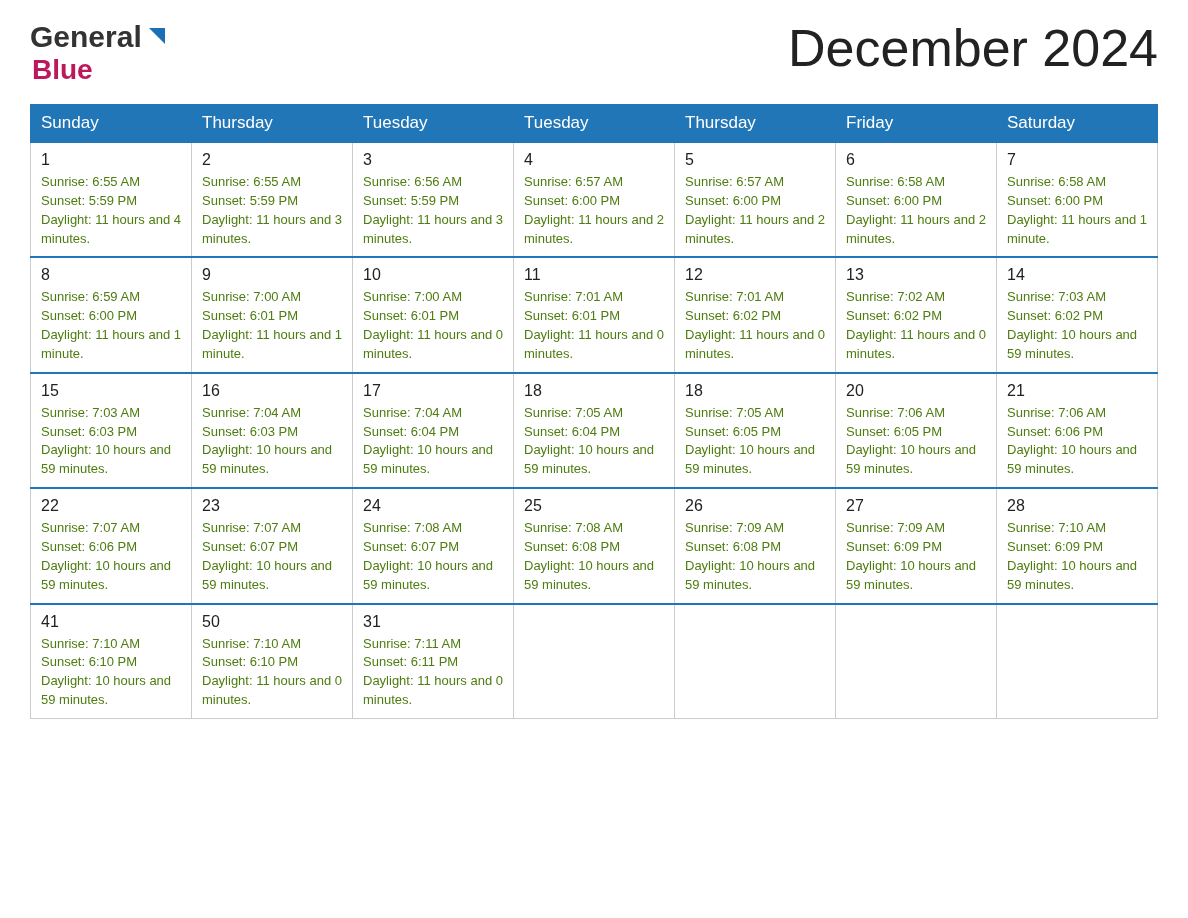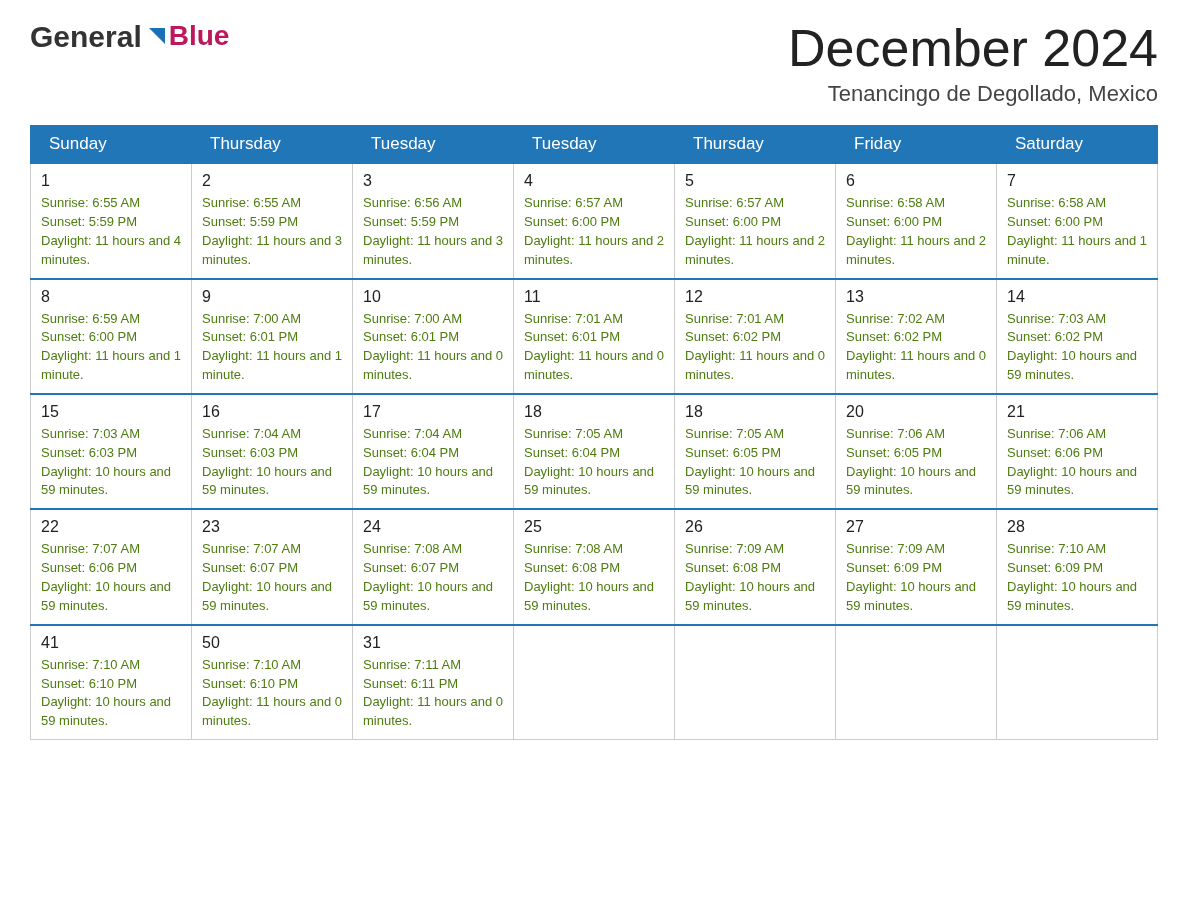--- a/index.html
+++ b/index.html
@@ -12,25 +12,25 @@
       padding: 20px 30px;
     }
     .header {
       display: flex;
       justify-content: space-between;
       align-items: flex-start;
       margin-bottom: 18px;
     }
     .logo {
       display: flex;
-      flex-direction: row;
+      flex-direction: column;
       align-items: flex-start;
     }
     .title-block {
-      text-align: right;
+      text-align: left;
     }
     .month-title {
       font-size: 52px;
       font-weight: normal;
       color: #222;
       line-height: 1.1;
     }
     .location {
       font-size: 22px;
       color: #444;
@@ -39,21 +39,21 @@
     table {
       width: 100%;
       border-collapse: collapse;
       table-layout: fixed;
     }
     thead tr th {
       background-color: #2176b8;
       color: #fff;
       font-size: 17px;
       font-weight: normal;
-      padding: 8px 18px;
+      padding: 8px 10px;
       text-align: left;
       border: 1px solid #2176b8;
     }
     tbody tr td {
       vertical-align: top;
       padding: 8px 10px;
       border: 1px solid #ccc;
       border-top: 2px solid #2176b8;
       font-size: 13.5px;
       height: 110px;
@@ -105,21 +105,20 @@
       <svg class="logo-triangle" width="22" height="22" viewBox="0 0 22 22">
         <polygon points="4,2 20,2 20,18" fill="#1a6fb5"></polygon>
       </svg>
     </div>
     <div>
       <span class="logo-text-blue">Blue</span>
     </div>
   </div>
   <div class="title-block">
     <div class="month-title">December 2024</div>
-    <div class="location">Tenancingo de Degollado, Mexico</div>
   </div>
 </div>
 
 <table>
   <thead>
     <tr>
     <th>Sunday</th>
         <th>Thursday</th>
         <th>Tuesday</th>
         <th>Tuesday</th>

